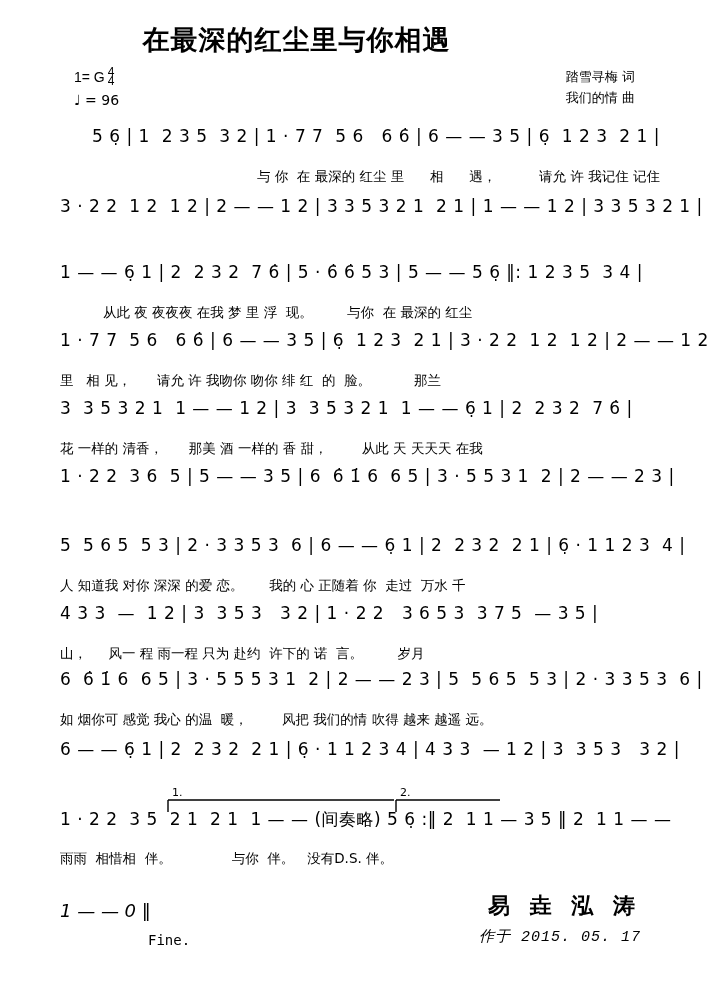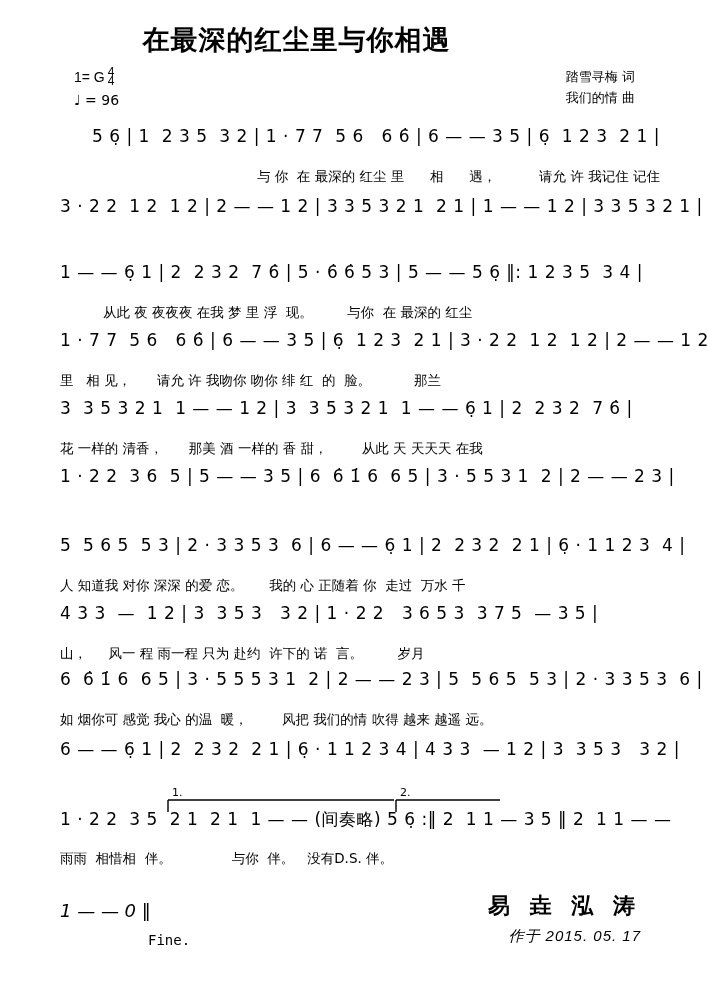--- a/index.html
+++ b/index.html
@@ -89,21 +89,21 @@
     bottom: 54px;
     text-align: right;
   }
   .signature .name {
     font-family: "DejaVu Sans", sans-serif;
     font-weight: bold;
     font-size: 22px;
     letter-spacing: 6px;
   }
   .signature .date {
-    font-family: Liberation Sans, sans-serif;
+    font-family: Liberation Mono, monospace;
     font-style: italic;
     font-size: 15px;
     margin-top: 6px;
     letter-spacing: 1px;
   }
   .fine {
     position: absolute;
     left: 134px;
     top: 932px;
     font-family: "DejaVu Sans Mono", monospace;

